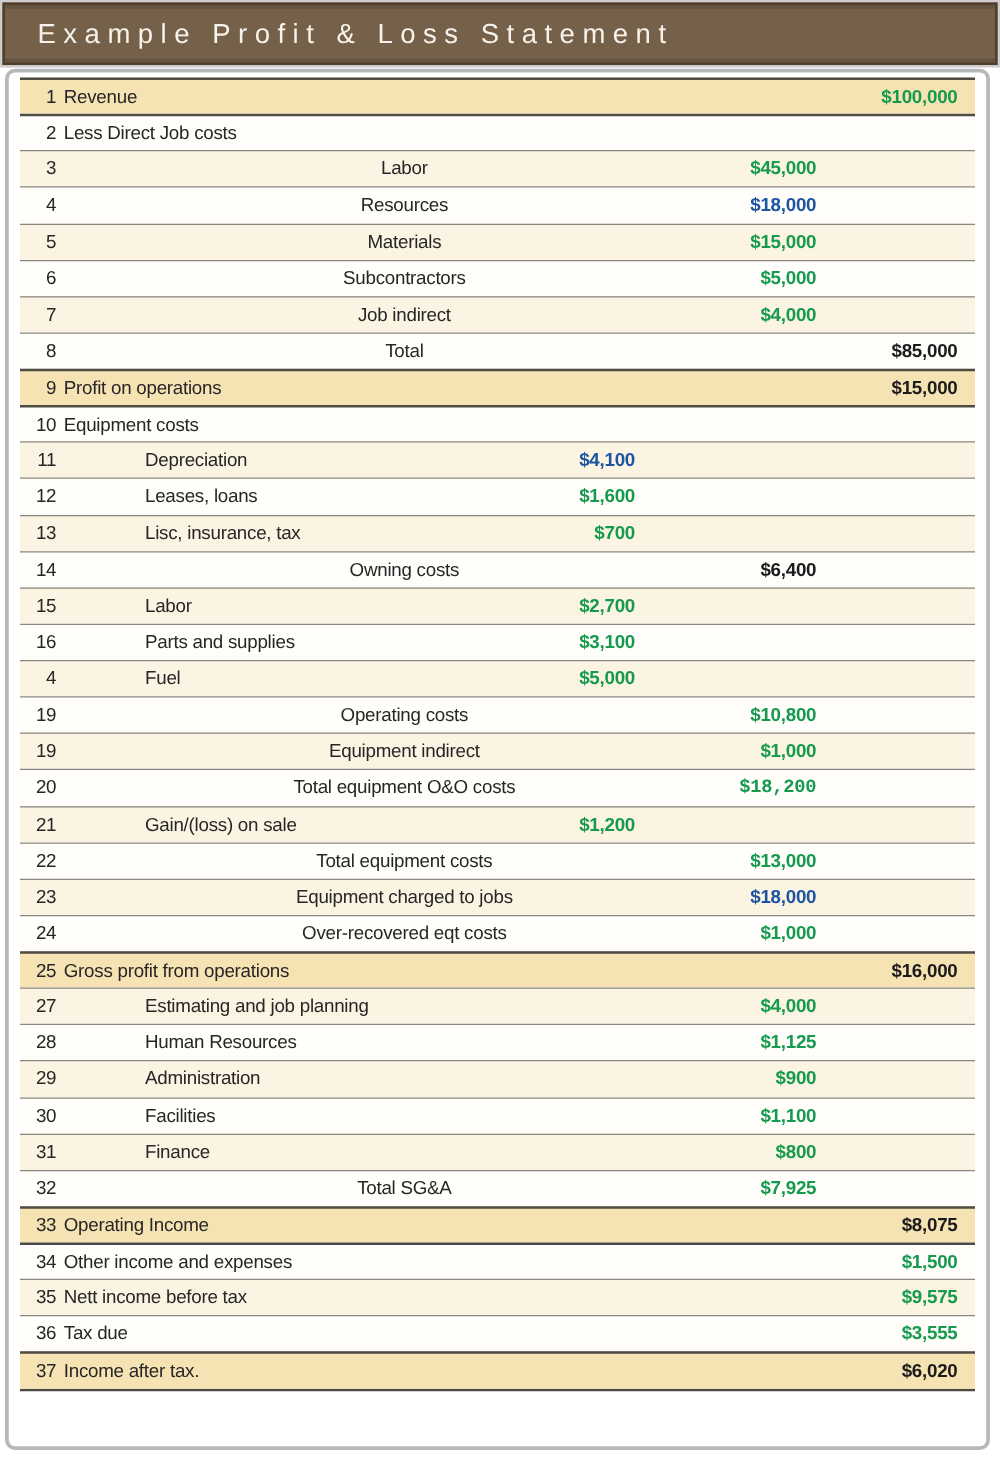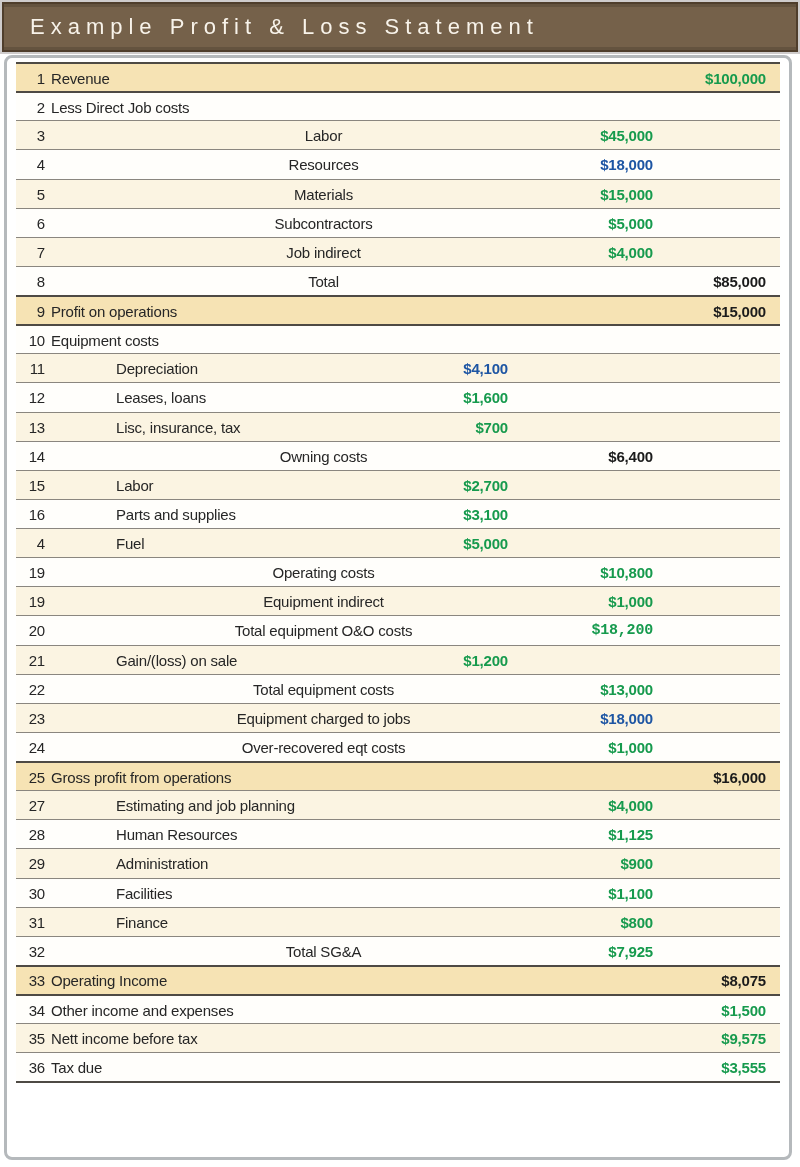--- a/index.html
+++ b/index.html
@@ -242,14 +242,19 @@
       <div class="row bg-cream sep-light">
     <span class="num">35</span>
     <span class="label lab-section">Nett income before tax</span>
     <span class="val col-c" style="color: rgb(22, 154, 77);">$9,575</span>
   </div>
       <div class="row bg-white sep-light">
     <span class="num">36</span>
     <span class="label lab-section">Tax due</span>
     <span class="val col-c" style="color: rgb(22, 154, 77);">$3,555</span>
   </div>
+      <div class="row bg-tan sep-dark">
+    <span class="num">37</span>
+    <span class="label lab-section">Income after tax.</span>
+    <span class="val col-c" style="color: rgb(27, 27, 27);">$6,020</span>
+  </div>
     </div>
 </div>
 
 </body></html>

